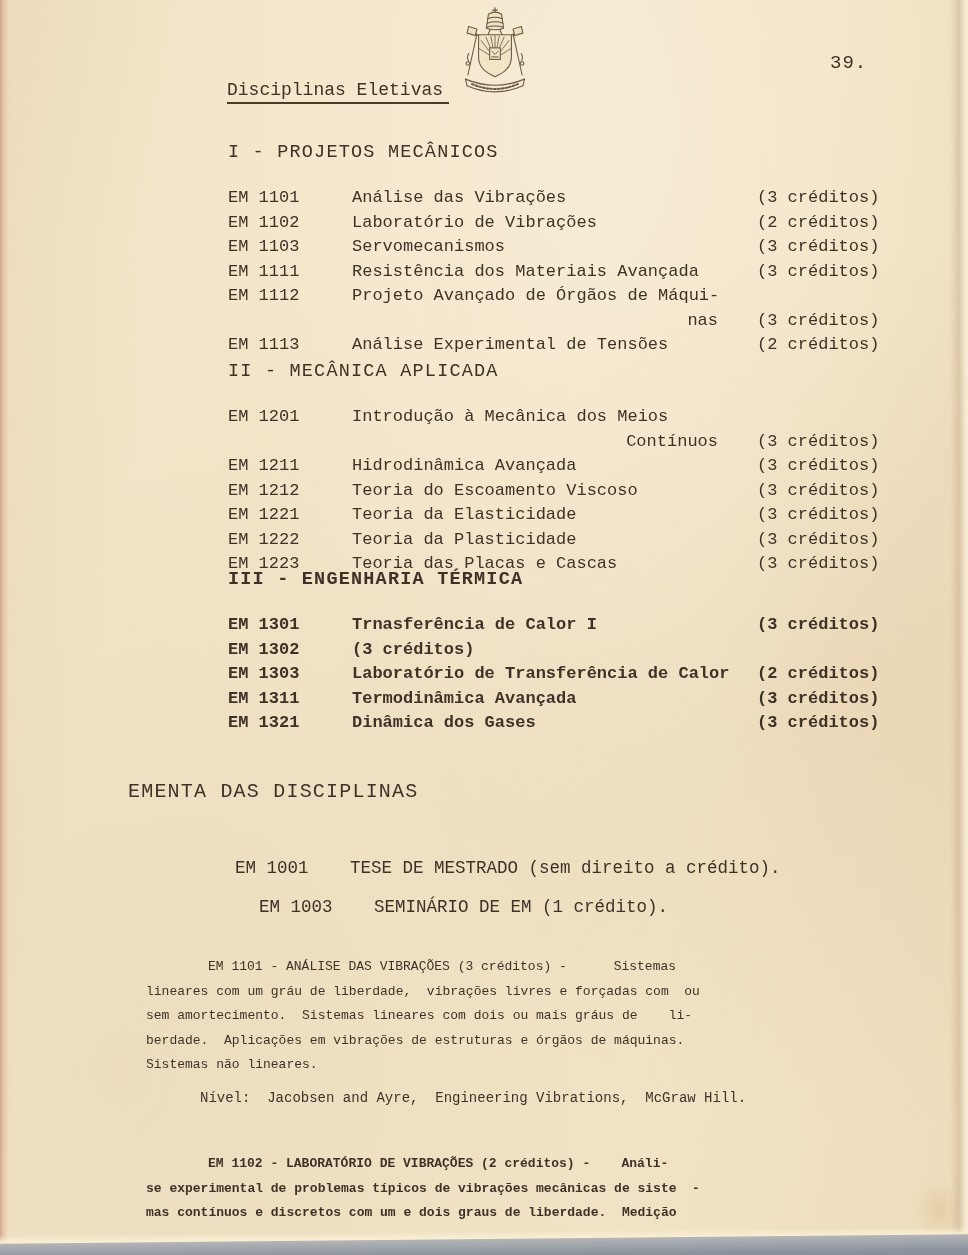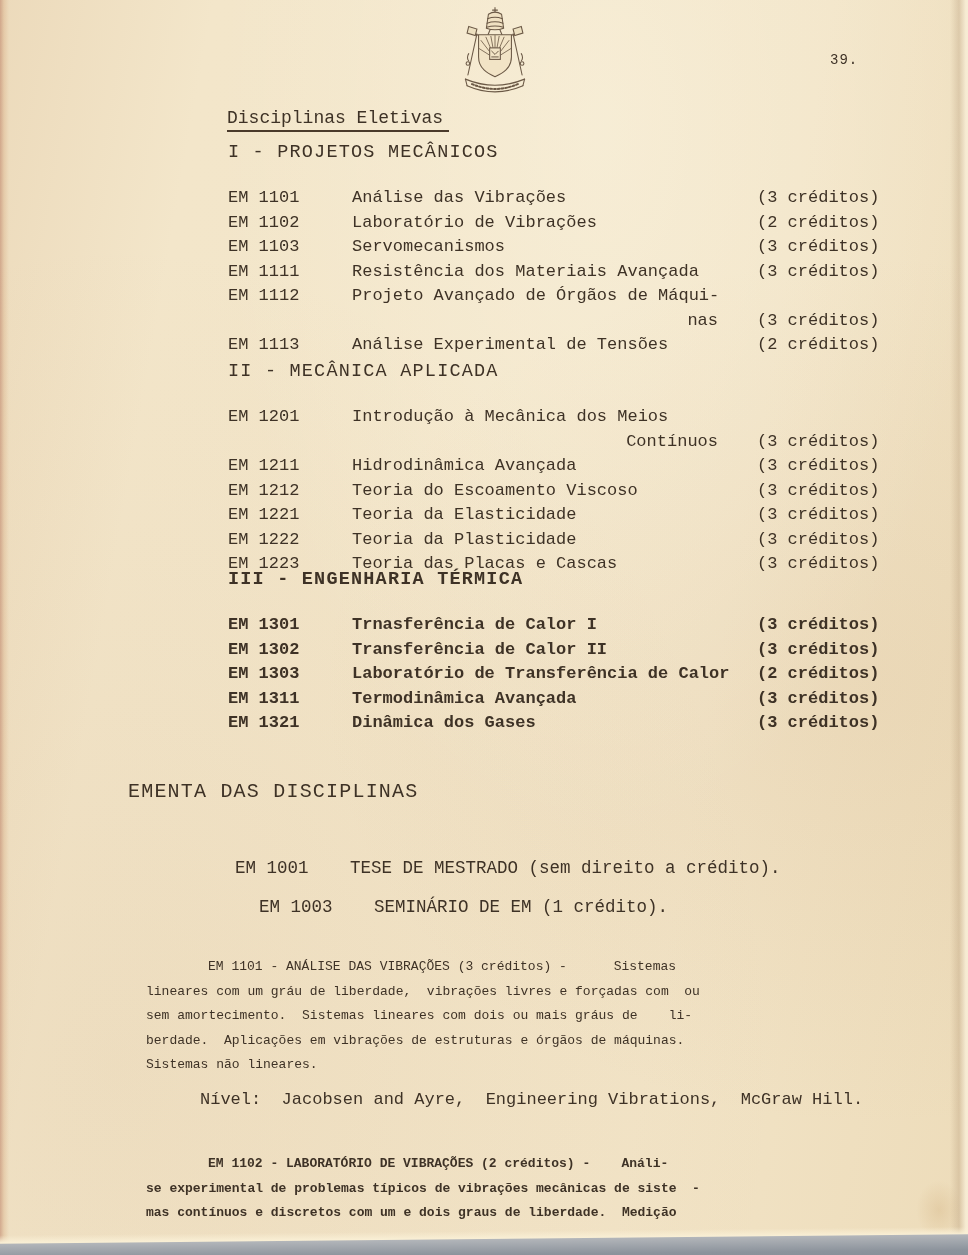--- a/index.html
+++ b/index.html
@@ -39,24 +39,24 @@
   }
   .stain {
     right:6px; top:1180px; width:46px; height:60px; border-radius:50%;
     background:radial-gradient(ellipse, rgba(193,150,92,0.22), rgba(193,150,92,0) 70%);
   }
 
   
   .crest { left:452px; top:6px; width:86px; height:92px; }
   .crest svg { width:100%; height:100%; }
 
-  .pagenum { left:830px; top:52px; font-size:14px; letter-spacing:1px; }
+  .pagenum { left:830px; top:52px; font-size:19px; letter-spacing:1px; }
 
   .dheading {
-    left:227px; top:108px; font-size:18px;
+    left:227px; top:80px; font-size:18px;
     border-bottom:2px solid #4a3a2a; padding:0 6px 2px 0;
   }
 
   .sec { left:228px; width:624px; }
   .sec-1 { top:140px; }
   .sec-2 { top:359px; }
   .sec-3 { top:567px;font-weight:bold; }
   .sec-title { font-size:18.5px; letter-spacing:1.2px; line-height:25px; margin-bottom:21px; white-space:pre; }
 
   .crow { display:flex; font-size:17px; line-height:24.5px; white-space:pre;gap:27px; }
@@ -69,21 +69,21 @@
   .ementa-item { left:235px; font-size:17.5px; white-space:pre; display:flex; }
   .ementa-item .icode { width:115px; flex:0 0 115px; }
   .ementa-1 { top:849px;margin-top:9px; }
   .ementa-2 { top:897px;margin-left:24px; }
 
   .para { left:146px; width:790px; font-size:13px; line-height:24.6px; }
   .para div { white-space:pre; }
   .para .first { text-indent:62px; }
   .para-1101 { top:955px; }
   .para-1102 { top:1152px;font-weight:bold; }
-  .nivel { left:200px; top:1090px; font-size:17px; white-space:pre; }
+  .nivel { left:200px; top:1090px; font-size:14px; white-space:pre; }
 </style>
 </head>
 <body>
 
 <div class="page">
 
   <div class="abs crest">
     <svg viewBox="0 0 100 112" fill="none" stroke="#6b5946" stroke-width="1.3" stroke-linecap="round">
 
       <path d="M50 2 v7 M47 5 h6"></path>
@@ -169,21 +169,21 @@
       <span class="ccode">EM 1223</span><span class="ctitle">Teoria das Placas e Cascas</span><span class="ccred">(3 créditos)</span>
     </div>
   </div>
 
   <div class="abs sec sec-3">
     <div class="sec-title">III - ENGENHARIA TÉRMICA</div>
     <div class="crow">
       <span class="ccode">EM 1301</span><span class="ctitle">Trnasferência de Calor I</span><span class="ccred">(3 créditos)</span>
     </div>
     <div class="crow">
-      <span class="ccode">EM 1302</span><span class="ctitle">Transferência de Calor II</span><span class="ccred">(3 créditos)</span>
+      <span class="ccode">EM 1302</span><span class="ccred">(3 créditos)</span>
     </div>
     <div class="crow">
       <span class="ccode">EM 1303</span><span class="ctitle">Laboratório de Transferência de Calor</span><span class="ccred">(2 créditos)</span>
     </div>
     <div class="crow">
       <span class="ccode">EM 1311</span><span class="ctitle">Termodinâmica Avançada</span><span class="ccred">(3 créditos)</span>
     </div>
     <div class="crow">
       <span class="ccode">EM 1321</span><span class="ctitle">Dinâmica dos Gases</span><span class="ccred">(3 créditos)</span>
     </div>

